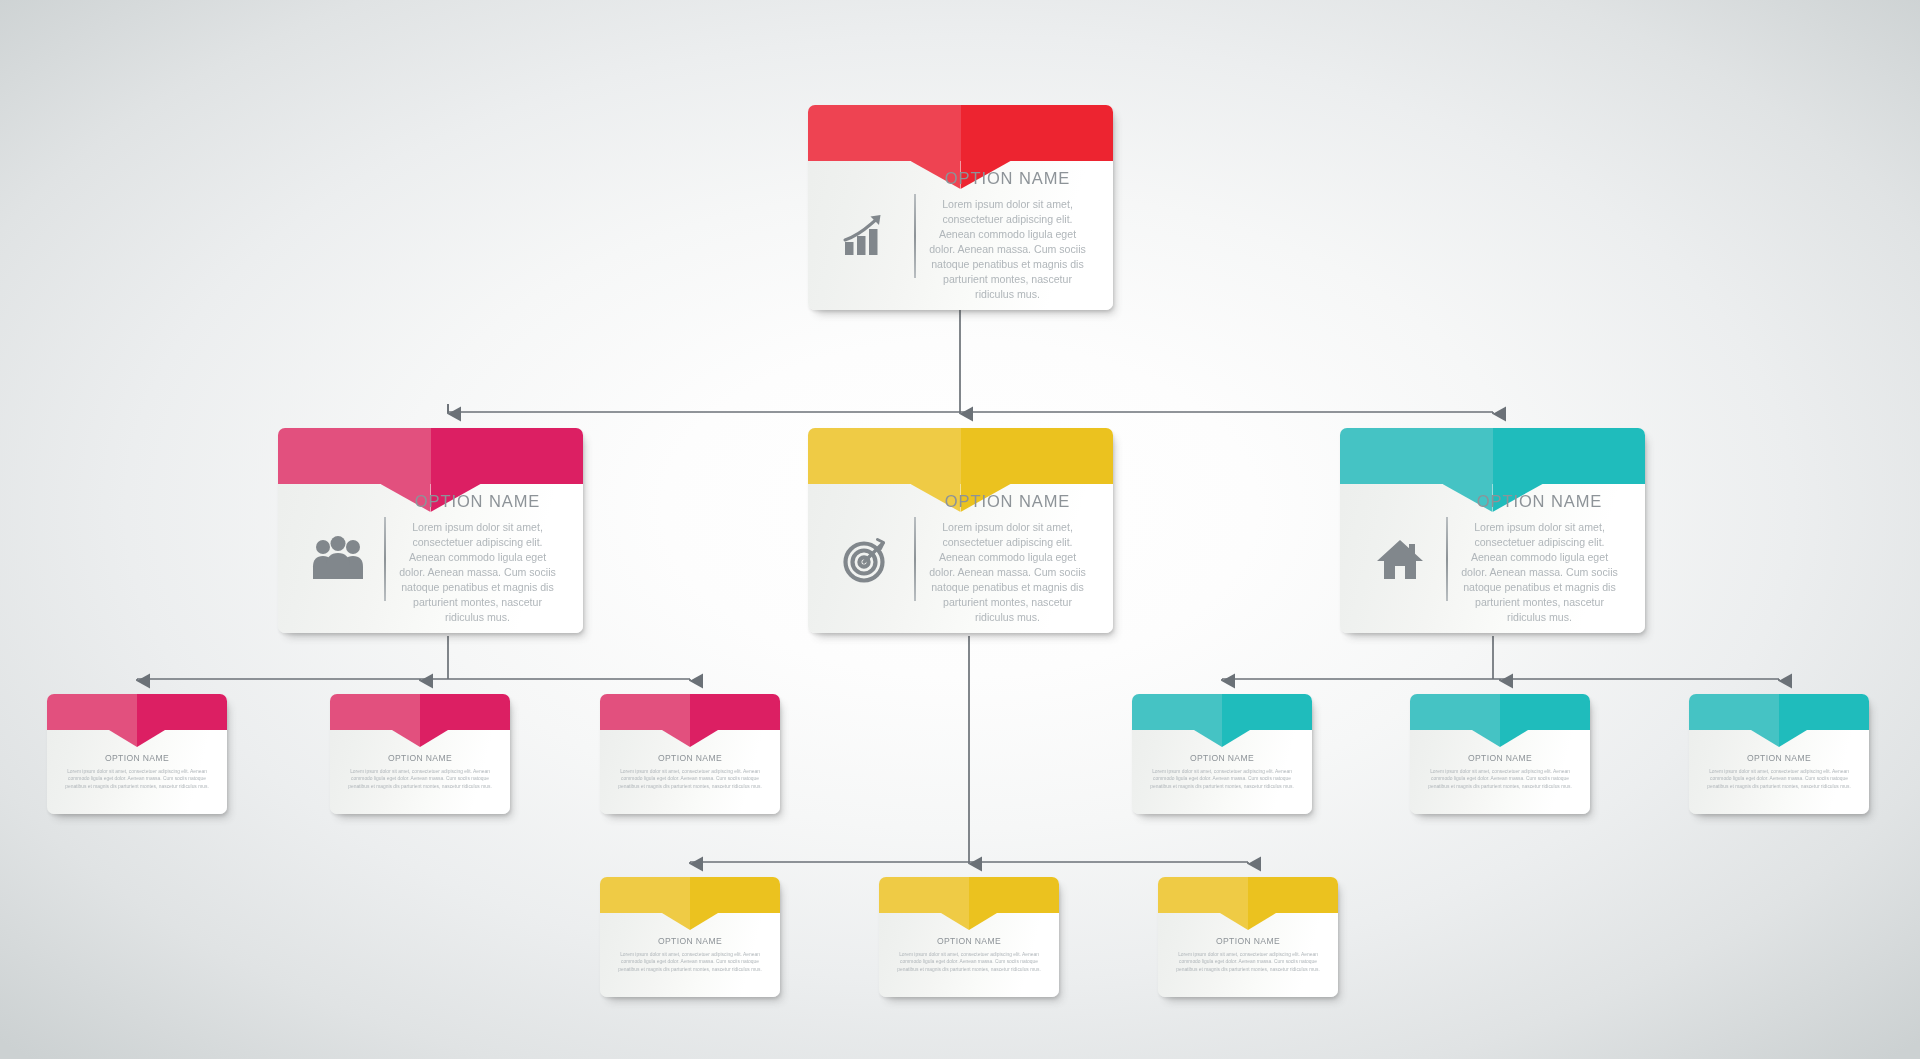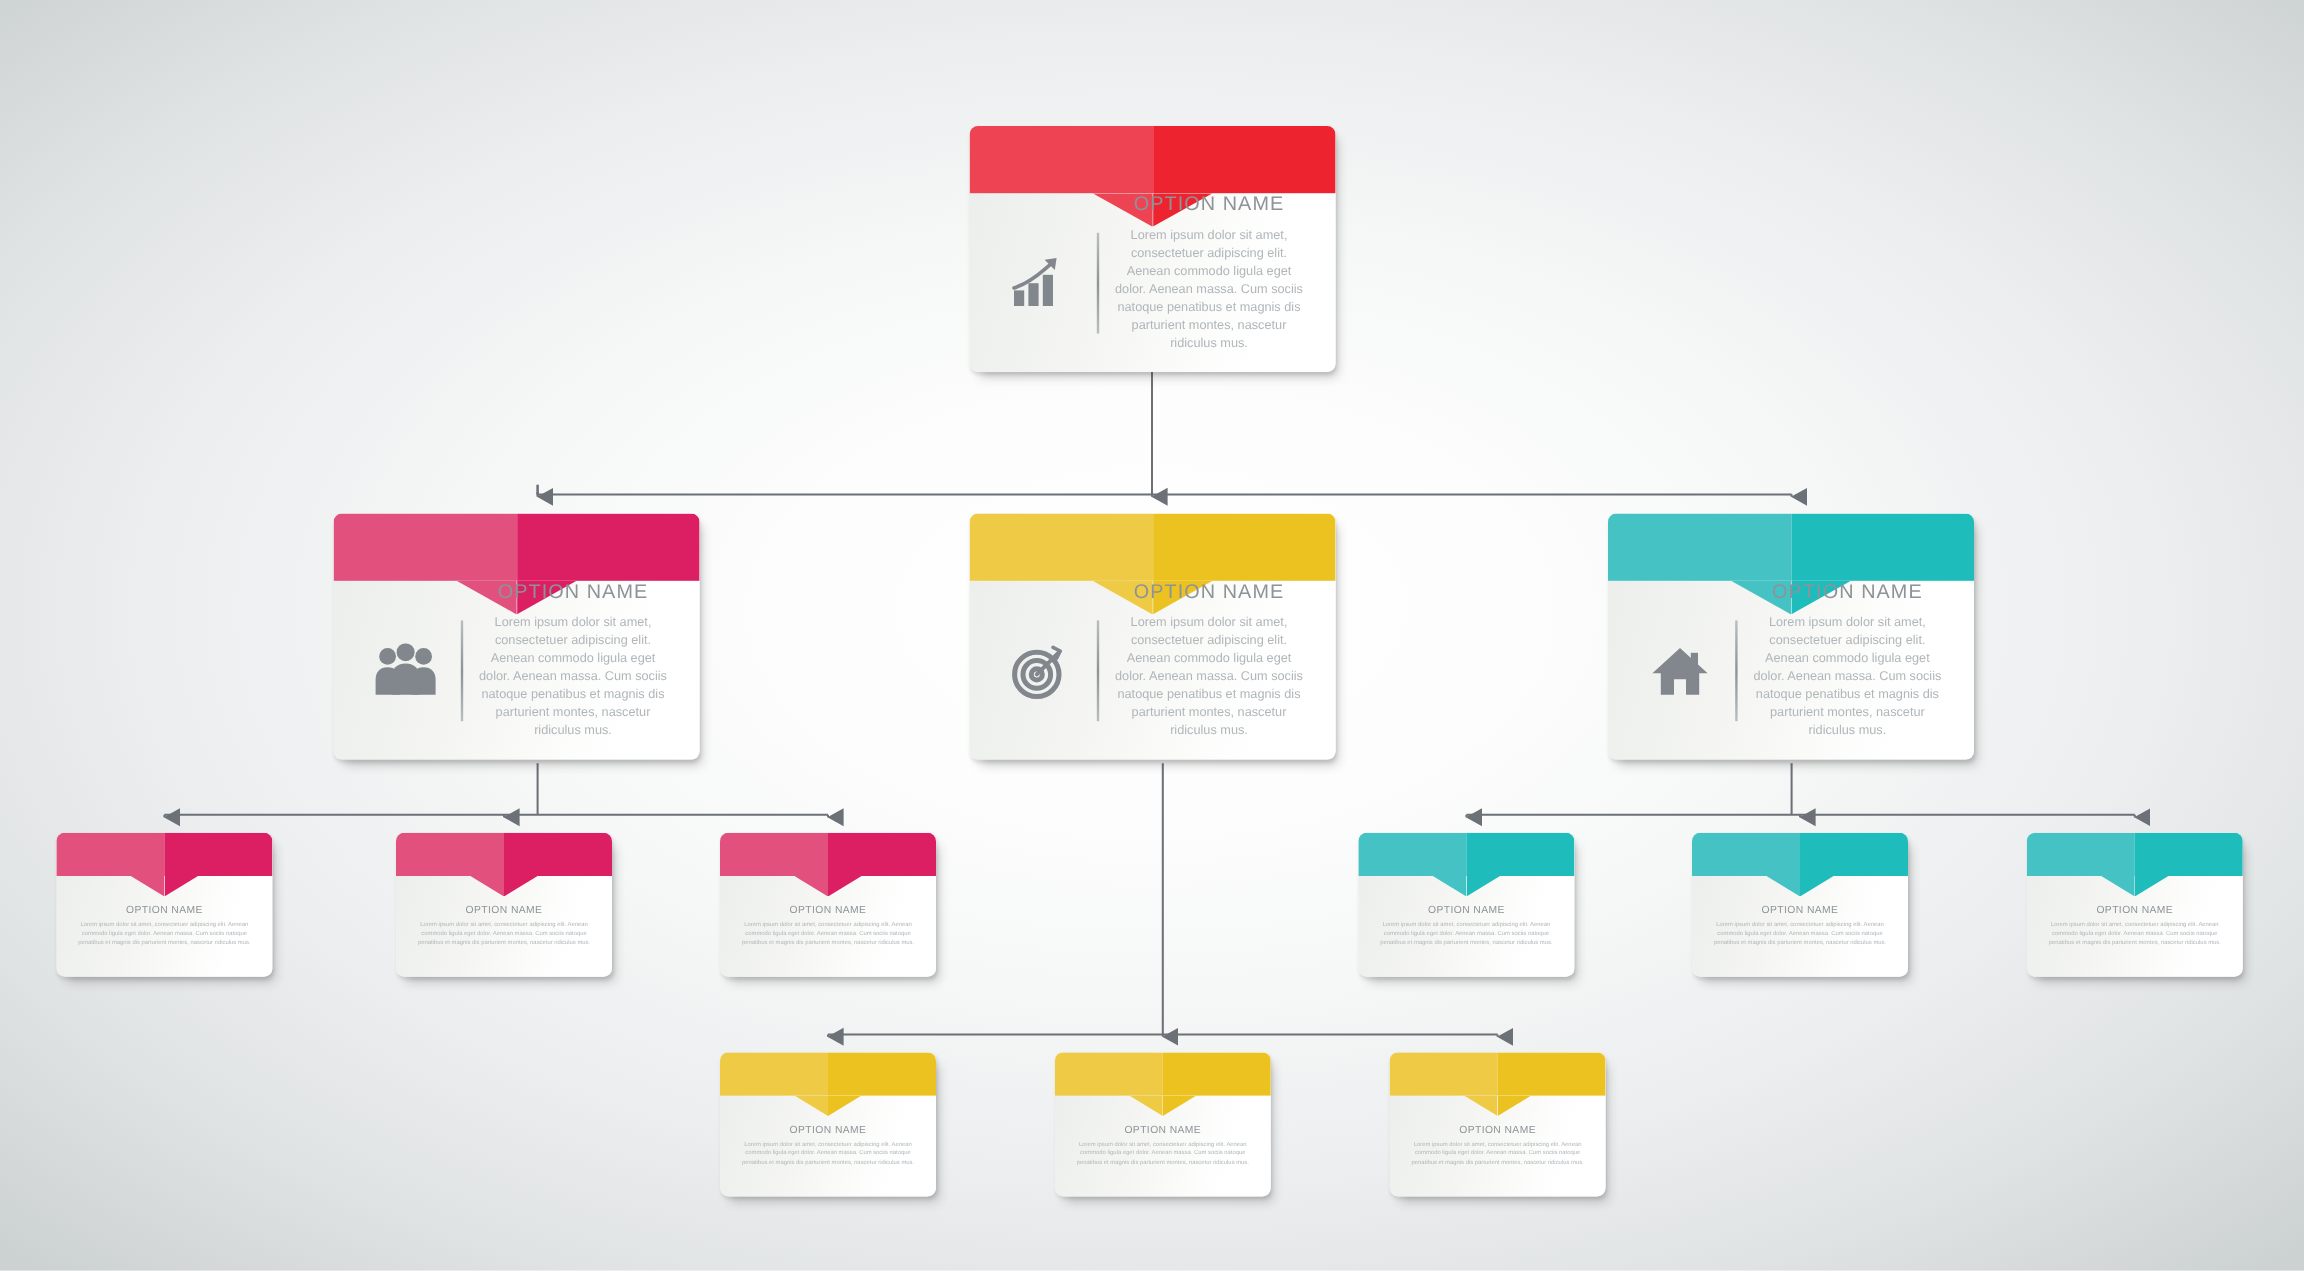--- a/index.html
+++ b/index.html
@@ -73,20 +73,21 @@
   }
   .notch-l, .notch-r { height: 100%; }
   .notch-l { clip-path: polygon(0 0, 100% 0, 100% 100%); }
   .notch-r { clip-path: polygon(0 0, 100% 0, 0 100%); }
 
   .card-body {
     position: absolute;
     left: 0;
     width: 100%;
     display: flex;
+    align-items: center;
     justify-content: center;
   }
 
   
   .big .card-body { padding: 0 14px; }
   .icon-col {
     flex: 0 0 auto;
     display: flex;
     align-items: center;
     justify-content: center;

